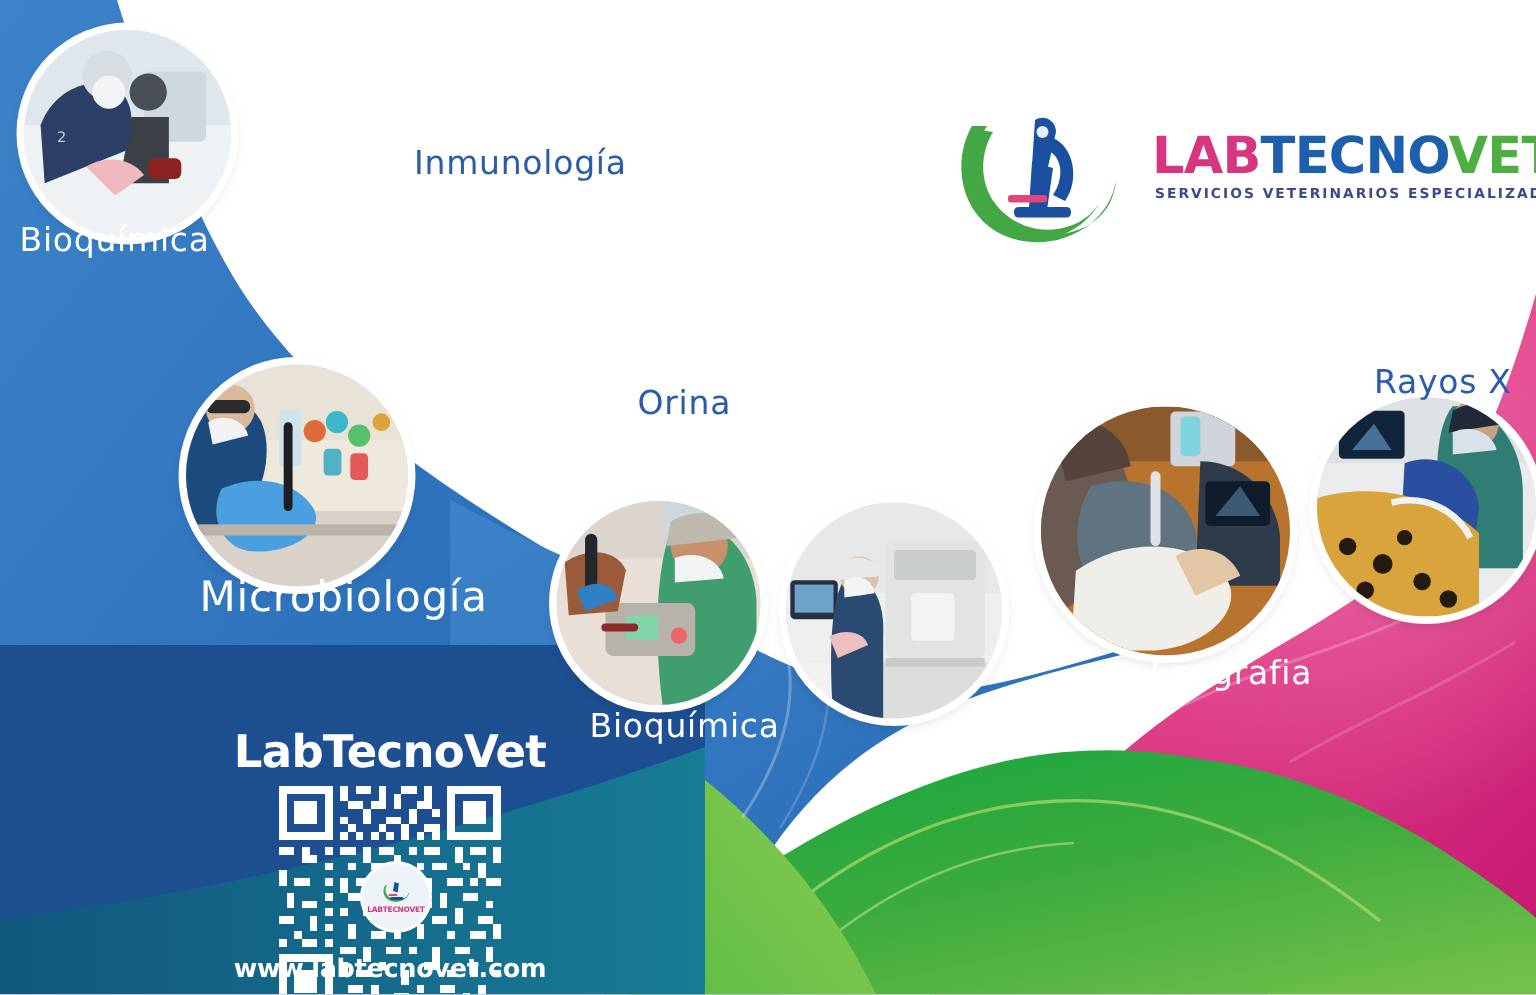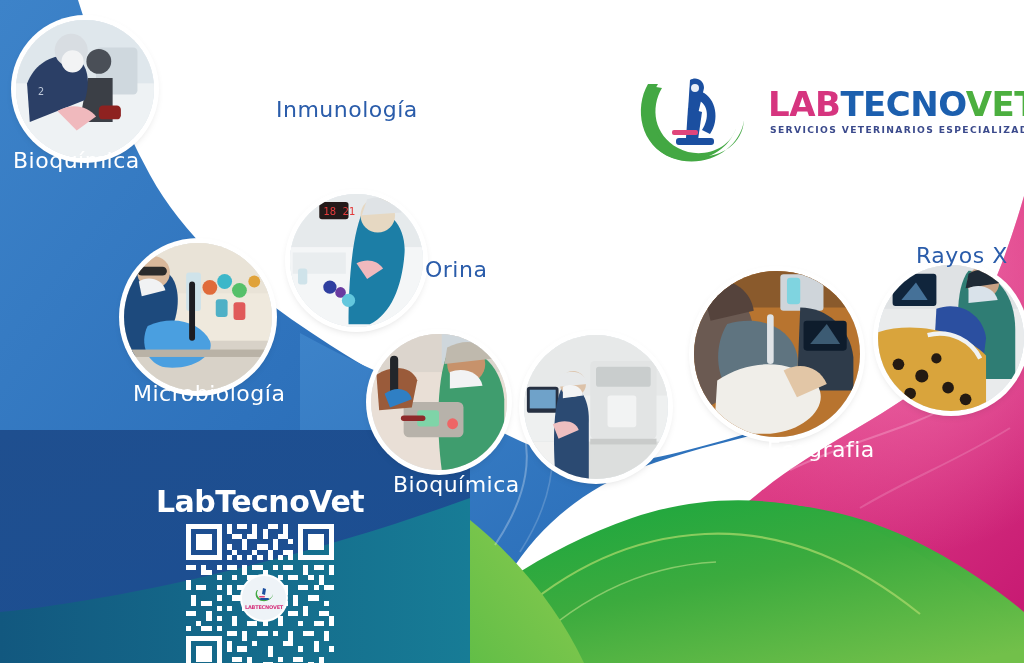--- a/index.html
+++ b/index.html
@@ -190,38 +190,20 @@
       <circle cx="41" cy="30" r="8" fill="#f2f3f4"></circle>
       <path d="M30,66 C40,60 52,62 58,70 L44,80 Z" fill="#f0b9bd"></path>
       <rect x="60" y="62" width="16" height="10" rx="3" fill="#8e2220"></rect>
       <text x="16" y="54" font-size="7" fill="#bfcada" font-family="DejaVu Sans">2</text>
     </svg>
   </div>
   <div class="label light" style="left:13px;top:148px;font-size:22px;">Bioquímica</div>
 
   <div class="label dark" style="left:276px;top:97px;font-size:22px;">Inmunología</div>
 
-  <div class="tile" style="left:290px;top:194px;width:133px;height:133px;">
-    <svg class="ph" viewBox="0 0 100 100" preserveAspectRatio="xMidYMid slice">
-      <rect width="100" height="100" fill="#eef1f3"></rect>
-      <rect x="0" y="0" width="100" height="40" fill="#e6eaec"></rect>
-      <rect x="0" y="40" width="100" height="60" fill="#f4f6f7"></rect>
-      <rect x="22" y="6" width="22" height="13" rx="2" fill="#241a1a"></rect>
-      <text x="25" y="16" font-size="8" fill="#e23a3a" font-family="DejaVu Sans Mono">18 21</text>
-      <rect x="2" y="44" width="40" height="16" fill="#e9edef"></rect>
-      <path d="M56,10 C76,10 88,26 86,46 C84,70 76,90 60,98 L44,98 C44,70 46,30 56,10 Z" fill="#1c7ea6"></path>
-      <circle cx="66" cy="16" r="13" fill="#e6d8c2"></circle>
-      <path d="M58,4 C70,0 82,4 84,14 L54,16 Z" fill="#dfe3e6"></path>
-      <path d="M50,52 C58,48 66,50 70,56 L58,64 Z" fill="#f0b9bd"></path>
-      <circle cx="30" cy="70" r="5" fill="#2f3fa0"></circle>
-      <circle cx="38" cy="74" r="4" fill="#6a3ba0"></circle>
-      <circle cx="44" cy="80" r="5" fill="#63c7dd"></circle>
-      <rect x="6" y="56" width="7" height="12" rx="2" fill="#cfe3ea"></rect>
-    </svg>
-  </div>
   <div class="label dark" style="left:425px;top:221px;font-size:22px;margin-top:36px;">Orina</div>
 
   <div class="tile" style="left:124px;top:243px;width:148px;height:148px;">
     <svg class="ph" viewBox="0 0 100 100" preserveAspectRatio="xMidYMid slice">
       <rect width="100" height="100" fill="#efe9dd"></rect>
       <rect x="0" y="0" width="100" height="34" fill="#e9e3d7"></rect>
       <rect x="0" y="66" width="100" height="34" fill="#d8d2c8"></rect>
       <path d="M0,22 C12,12 28,14 34,26 C40,40 34,62 22,72 L0,78 Z" fill="#1d4a7d"></path>
       <circle cx="20" cy="20" r="11" fill="#d9b89b"></circle>
       <rect x="9" y="16" width="20" height="6" rx="3" fill="#2b2b2b"></rect>
@@ -231,21 +213,21 @@
       <circle cx="68" cy="26" r="5" fill="#3db7c9"></circle>
       <circle cx="78" cy="32" r="5" fill="#56c06a"></circle>
       <circle cx="88" cy="26" r="4" fill="#e0a23a"></circle>
       <rect x="62" y="38" width="8" height="12" rx="2" fill="#4fb0c6"></rect>
       <rect x="74" y="40" width="8" height="12" rx="2" fill="#e05a5a"></rect>
       <path d="M16,56 C34,48 52,54 58,66 C62,76 46,86 28,84 C16,82 10,68 16,56 Z" fill="#4a9fe0"></path>
       <rect x="44" y="26" width="4" height="40" rx="2" fill="#1d1d22"></rect>
       <rect x="0" y="72" width="100" height="5" fill="#b9b2a6"></rect>
     </svg>
   </div>
-  <div class="label light" style="left:133px;top:381px;font-size:22px;">Microbiología</div>
+  <div class="label light" style="left:133px;top:381px;font-size:28px;">Microbiología</div>
 
   <div class="tile" style="left:371px;top:334px;width:136px;height:136px;">
     <svg class="ph" viewBox="0 0 100 100" preserveAspectRatio="xMidYMid slice">
       <rect width="100" height="100" fill="#e9dfd6"></rect>
       <rect x="0" y="0" width="100" height="28" fill="#dcd5cd"></rect>
       <rect x="52" y="0" width="30" height="22" fill="#cfd7dc"></rect>
       <path d="M58,10 C80,8 96,24 98,48 L98,100 L52,100 C48,70 48,30 58,10 Z" fill="#3f9d6e"></path>
       <circle cx="70" cy="22" r="14" fill="#c7926b"></circle>
       <path d="M56,10 C70,2 86,6 90,18 L54,22 Z" fill="#bfb9ad"></path>
       <path d="M58,28 C68,24 80,28 82,38 L58,40 Z" fill="#f2f3f4"></path>
@@ -488,15 +470,16 @@
     <div id="qrCenter">
       <svg width="20" height="18" viewBox="0 0 20 18">
         <path d="M3,4 C0,8 2,14 8,15 C14,16 19,12 19,8 C18,13 12,15 7,13 C3,11 2,7 4,4 Z" fill="#43A843"></path>
         <path d="M9,2 L12,3 L11,9 L8,8 Z" fill="#1B4FA0"></path>
         <rect x="6" y="12" width="9" height="2" rx="1" fill="#1B4FA0"></rect>
         <rect x="5" y="10" width="6" height="1.4" rx=".7" fill="#E0457B"></rect>
       </svg>
       <div class="mini">LABTECNOVET</div>
     </div>
 
+    <div id="site">www.labtecnovet.com</div>
   </div>
 
 </div>
 
 </body></html>

